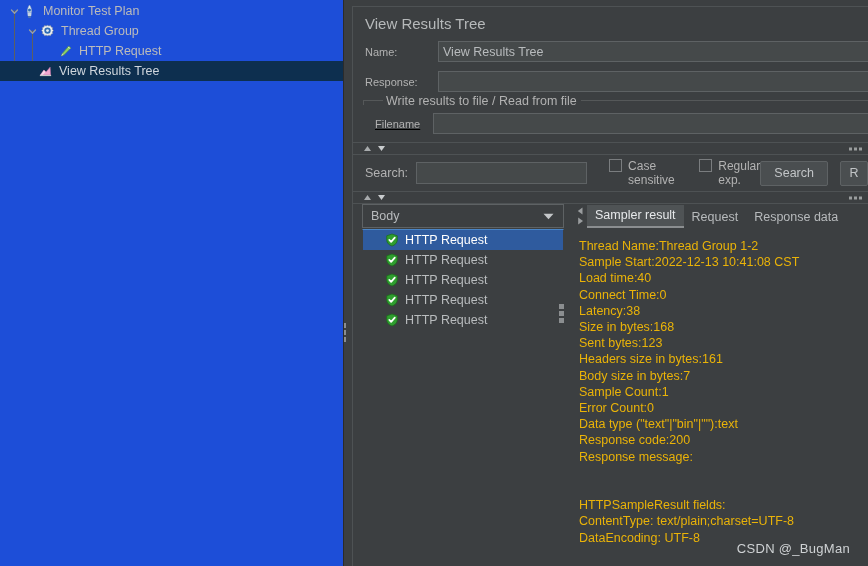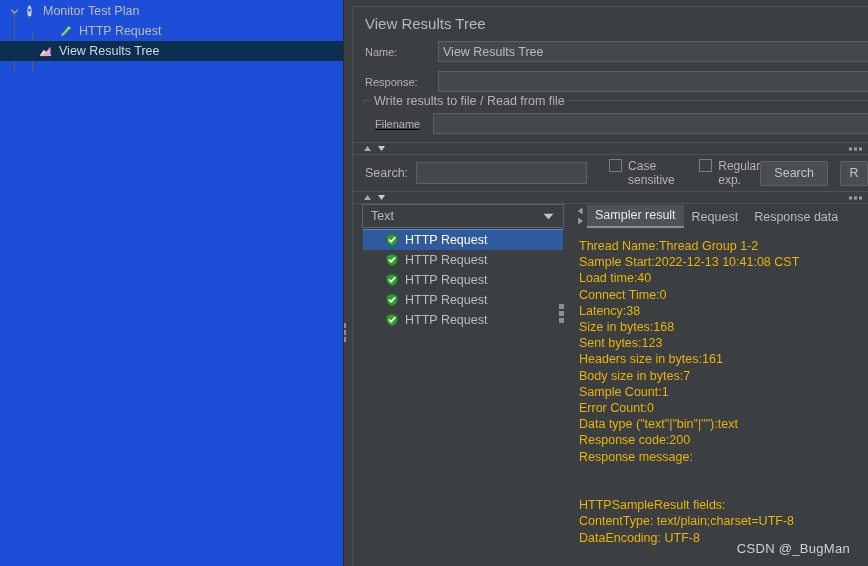--- a/index.html
+++ b/index.html
@@ -115,21 +115,21 @@
 
   
   .groupbox {
     position: relative;
     margin: 6px 0 0 10px;
     padding-top: 3px;
   }
   .group-legend {
     position: absolute;
     top: -7px;
-    left: 8px;
+    left: 20px;
     background: #3c3f41;
     padding: 0 4px 0 3px;
     font-size: 12.5px;
     color: #b2b2b2;
     z-index: 2;
   }
   .group-line {
     position: absolute;
     top: -1px;
     left: 0;
@@ -339,20 +339,35 @@
         <svg width="15" height="15" viewBox="0 0 15 15">
           <path d="M7.5 1 C6 3 5.4 5.5 5.4 8 L9.6 8 C9.6 5.5 9 3 7.5 1 Z" fill="#e8eef5" stroke="#8fa9c4" stroke-width="0.6"></path>
           <ellipse cx="7.5" cy="6.1" rx="1.5" ry="1.5" fill="#2b6cb0"></ellipse>
           <path d="M5.4 8.3 L9.6 8.3 L9.2 12 L5.8 12 Z" fill="#c6d4e2"></path>
           <path d="M5.9 12.2 L9.1 12.2 L8.6 13.8 L6.4 13.8 Z" fill="#5b7fa6"></path>
         </svg>
       </span>
       <span class="tree-label">Monitor Test Plan</span>
     </div>
 
+    <div class="tree-row" style="padding-left:25px;">
+      <span class="twisty">
+        <svg width="9" height="9" viewBox="0 0 9 9">
+            <path d="M1.5 3 L4.5 6.2 L7.5 3" stroke="#9aa0a4" stroke-width="1.3" fill="none" stroke-linecap="round" stroke-linejoin="round"></path>
+          </svg>
+      </span>
+      <span class="tnode-icon">
+        <svg width="15" height="15" viewBox="0 0 16 16">
+          <path d="M8 1.4 L9.5 2.1 L11.2 1.6 L11.9 3.2 L13.6 3.9 L13.1 5.6 L14.3 7 L13.1 8.4 L13.6 10.1 L11.9 10.8 L11.2 12.4 L9.5 11.9 L8 12.6 L6.5 11.9 L4.8 12.4 L4.1 10.8 L2.4 10.1 L2.9 8.4 L1.7 7 L2.9 5.6 L2.4 3.9 L4.1 3.2 L4.8 1.6 L6.5 2.1 Z" fill="#e9edf1" stroke="#7f8b96" stroke-width="0.6"></path>
+          <circle cx="8" cy="7" r="3.4" fill="#2f6db5"></circle>
+          <circle cx="8" cy="7" r="1.5" fill="#dfe9f3"></circle>
+        </svg>
+      </span>
+      <span class="tree-label">Thread Group</span>
+    </div>
 
     <div class="tree-row" style="padding-left:57px;">
       <span class="tnode-icon">
         <svg width="15" height="15" viewBox="0 0 16 16">
           <path d="M11.5 2.2 L13.6 4.3 L6.2 11.7 L3.5 12.9 L4.6 10.1 Z" fill="#8fd16b" stroke="#5d9440" stroke-width="0.7" stroke-linejoin="round"></path>
           <path d="M10.9 3.1 L12.7 4.9" stroke="#ffffff" stroke-width="0.8"></path>
           <path d="M3.5 12.9 L4.6 10.1 L5.9 11.4 Z" fill="#c9c9c9"></path>
         </svg>
       </span>
       <span class="tree-label">HTTP Request</span>
@@ -439,21 +454,21 @@
             <i></i>
             <i></i>
             <i></i>
           </span>
       </div>
 
       <div class="results-area">
 
         <div class="left-results">
           <div class="combo">
-            <span>Text</span>
+            <span>Body</span>
             <span class="arrow">
               <svg width="11" height="7" viewBox="0 0 11 7">
                   <path d="M0.5 0.8 L10.5 0.8 L5.5 6.2 Z" fill="#c4c7c9"></path>
                 </svg>
             </span>
           </div>
           <div class="res-list">
               <div class="res-item selected">
                 <span class="shield">
                   <svg width="14" height="14" viewBox="0 0 16 16">

